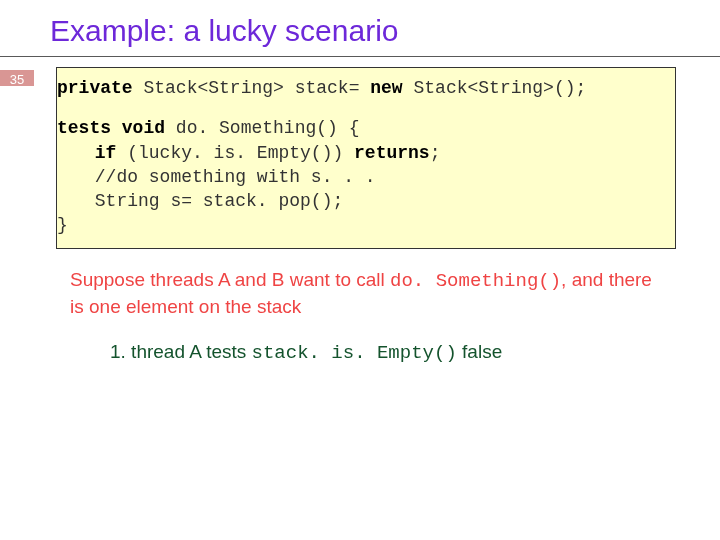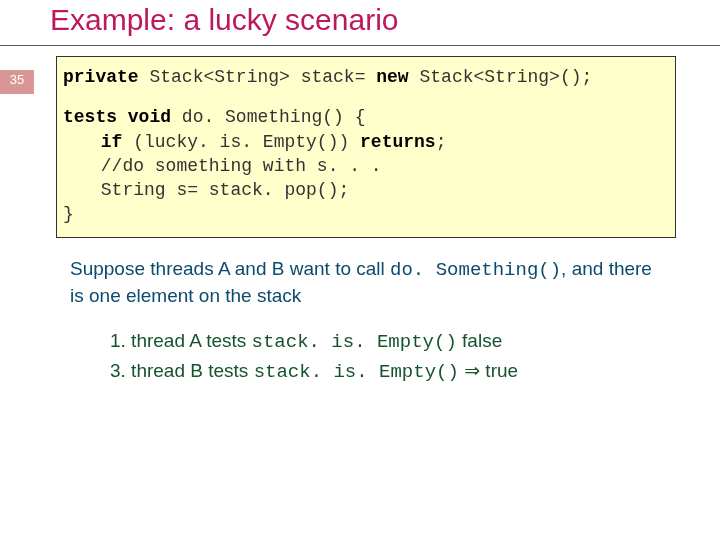--- a/index.html
+++ b/index.html
@@ -7,57 +7,57 @@
     width: 720px;
     height: 540px;
     background: #fff;
     font-family: Arial, Helvetica, sans-serif;
     color: #333;
     position: relative;
   }
   .title {
     font-size: 30px;
     font-weight: 400;
-    color: #be185d;
-    padding: 3px 0 8px 50px;
+    color: #6d28d9;
+    padding: 14px 0 8px 50px;
   }
   .rule {
     height: 1px;
     background: #595959;
     margin: 0 0 10px 0;
   }
   .slide-no {
     position: absolute;
     left: 0;
     top: 70px;
     width: 34px;
-    height: 24px;
+    height: 16px;
     background: #d99694;
     color: #fff;
     font-size: 13px;
     text-align: center;
     line-height: 20px;
   }
   .code-box {
     margin: 0 44px 18px 56px;
     background: #ffffcc;
     border: 1px solid #333;
-    padding: 8px 10px 10px 6px;
+    padding: 8px 10px 10px 0;
     font-family: "Courier New", Courier, monospace;
     font-size: 18px;
     line-height: 1.35;
   }
   .code-box .kw { font-weight: bold; color: #000; }
   .code-box .indent { display: inline-block; width: 3.5ch; }
   .code-box .gap { height: 16px; }
   .para {
     margin: 0 50px 18px 70px;
     font-size: 19px;
     line-height: 1.35;
-    color: #0c4a6e;
+    color: #ef4444;
   }
   .mono { font-family: "Courier New", Courier, monospace; }
   .steps {
     margin: 0 50px 0 110px;
     font-size: 19px;
     line-height: 1.45;
     color: #14532d;
   }
 </style>
 </head>
@@ -90,16 +90,13 @@
 </div>
 
 <div class="para">
   <span>Suppose threads A and B want to call </span><span class="mono">do. Something()</span><span>, and there is one element on the stack</span>
 </div>
 
 <div class="steps">
   <div>
     <span>1. thread A tests </span><span class="mono">stack. is. Empty()</span><span> false</span>
   </div>
-  <div>
-    <span>3. thread B tests </span><span class="mono">stack. is. Empty()</span><span> ⇒ true</span>
-  </div>
 </div>
 
 </body></html>

